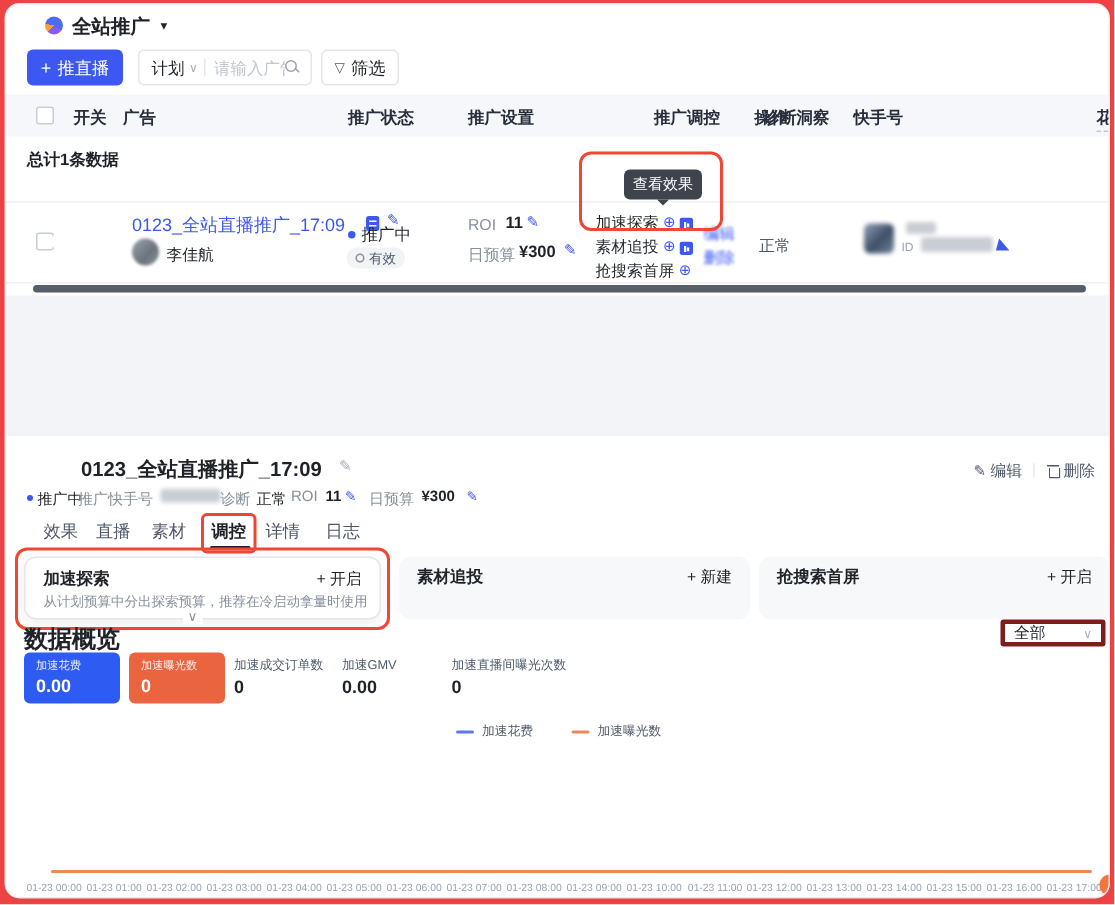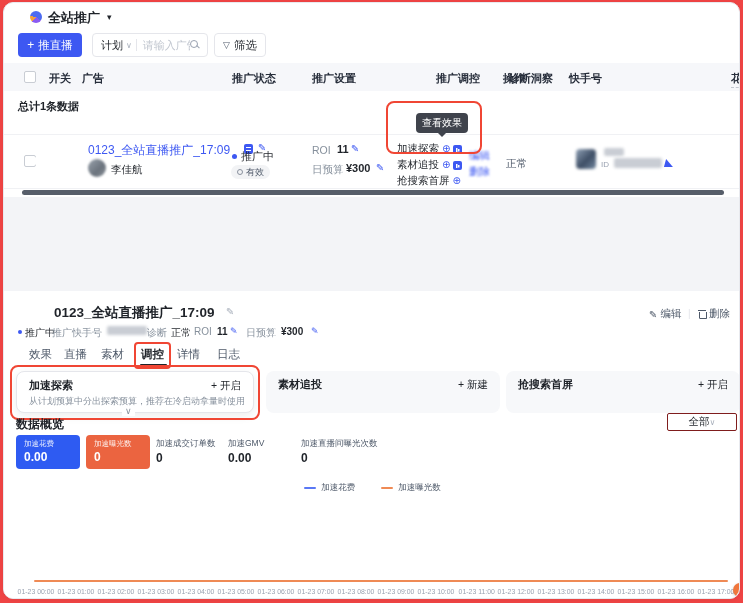--- a/index.html
+++ b/index.html
@@ -118,23 +118,23 @@
 
   .card { position:absolute; top:368px; height:42px; border-radius:8px; }
   .card.white { background:#fff; border:1px solid #E5E6EB; box-shadow:0 3px 10px rgba(31,35,41,.08); }
   .card.gray { background:#F7F8FA; }
   .card-title { position:absolute; left:12px; top:6px; font-size:11px; font-weight:700; color:#1F2329; }
   .card-action { position:absolute; right:12px; top:7px; font-size:10.5px; color:#1F2329; cursor:pointer; white-space:nowrap;text-align:center; }
   .card-desc { position:absolute; left:12px; top:23px; font-size:9px; color:#86909C; white-space:nowrap; }
   .card-notch { position:absolute; left:118px; top:403px; background:#fff; padding:0 3px;
                 font-size:9px; color:#86909C; line-height:10px; }
 
-  .sec-title { font-size:12px; font-weight:700; color:#1F2329; }
-  .select { position:absolute; left:663px; top:410px; width:70px; height:18px; border:1px solid #7f1d1d;
-            border-radius:2px; background:#fff; display:flex; align-items:center; justify-content:center;
+  .sec-title { font-size:16px; font-weight:700; color:#1F2329; }
+  .select { position:absolute; left:663px; top:410px; width:70px; height:18px; border:3px solid #7f1d1d;
+            border-radius:2px; background:#fff; display:flex; align-items:center; justify-content:space-between;
             padding:0 6px; font-size:10.5px; color:#1F2329; cursor:pointer; }
   .sel-caret { font-size:8px; color:#A9B0BC; }
 
   .metric-card { position:absolute; top:432px; width:64px; height:34px; border-radius:4px; cursor:pointer; }
   .metric-card.blue { background:#2E5BF2; }
   .metric-card.orange { background:#EB6440; }
   .mc-label { position:absolute; left:8px; top:4px; font-size:7.5px; color:rgba(255,255,255,.9); white-space:nowrap; overflow:hidden; max-width:54px; }
   .mc-value { position:absolute; left:8px; top:15px; font-size:12px; font-weight:700; color:#fff; }
   .mp-label { position:absolute; font-size:8.5px; color:#4E5969; white-space:nowrap; }
   .mp-value { position:absolute; font-size:12px; font-weight:700; color:#1F2329; }

